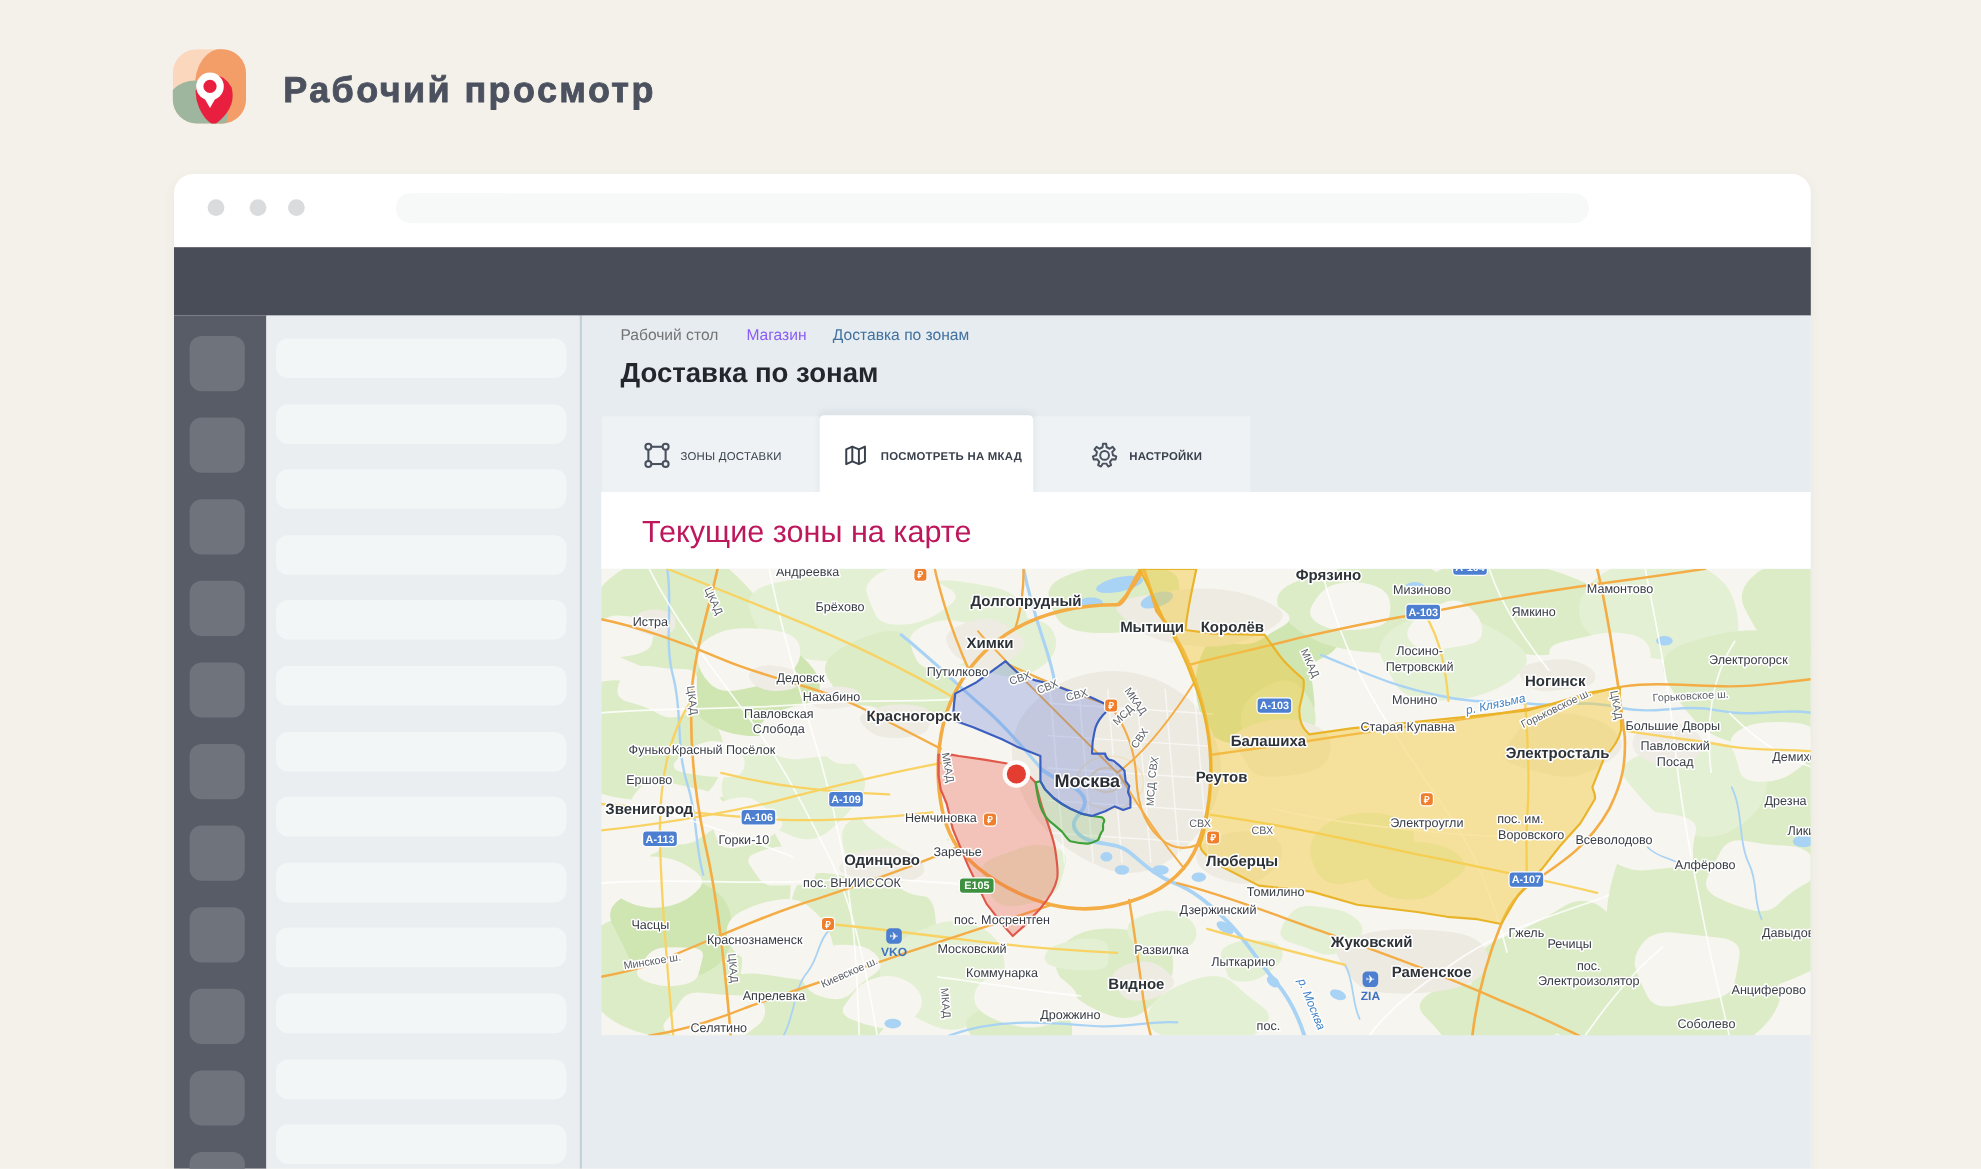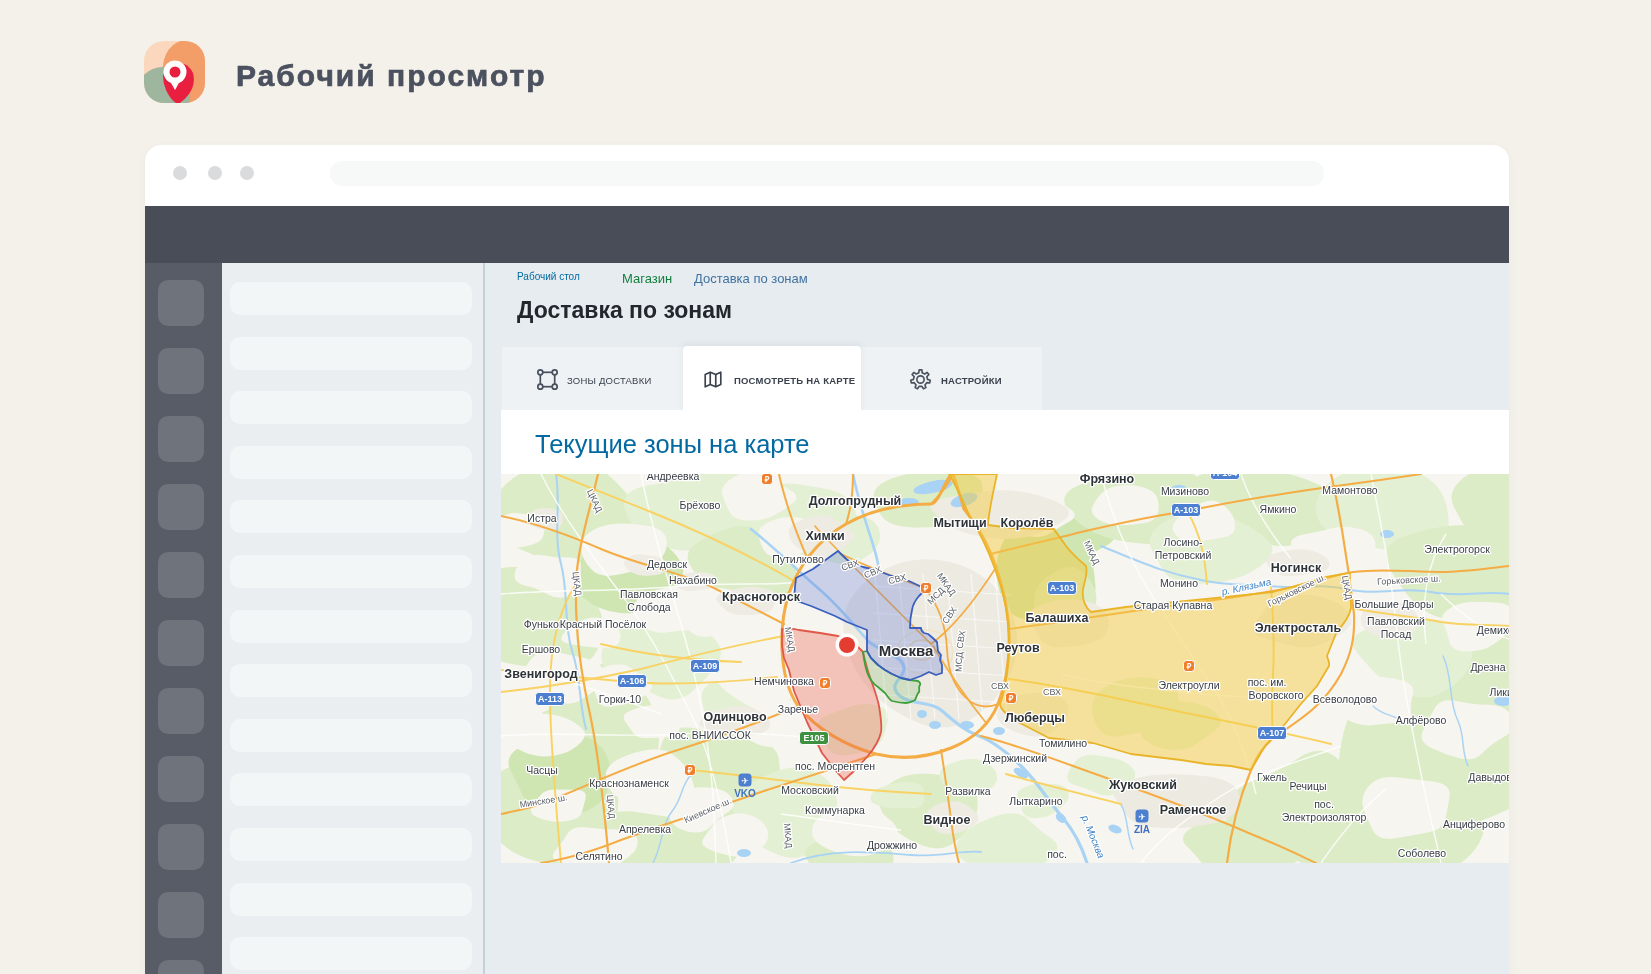--- a/index.html
+++ b/index.html
@@ -62,22 +62,22 @@
 <div class="abs" style="left:230px; top:664px; width:242px; height:33px; border-radius:10px; background:#f2f6f7;"></div>
 <div class="abs" style="left:230px; top:719px; width:242px; height:33px; border-radius:10px; background:#f2f6f7;"></div>
 <div class="abs" style="left:230px; top:773px; width:242px; height:33px; border-radius:10px; background:#f2f6f7;"></div>
 <div class="abs" style="left:230px; top:828px; width:242px; height:33px; border-radius:10px; background:#f2f6f7;"></div>
 <div class="abs" style="left:230px; top:883px; width:242px; height:33px; border-radius:10px; background:#f2f6f7;"></div>
 <div class="abs" style="left:230px; top:937px; width:242px; height:33px; border-radius:10px; background:#f2f6f7;"></div>
 <div class="abs" style="left:483px; top:263px; width:2px; height:711px; background:#c3d1da;"></div>
 
 <div class="abs" style="left:485px; top:263px; width:1024px; height:711px; background:#e6ecf0;"></div>
 
-<div class="abs" style="left:517px; top:271px; font-size:10px; color:#0369a1;">Рабочий стол</div>
-<div class="abs" style="left:622px; top:271px; font-size:13px; color:#15803d;">Магазин</div>
+<div class="abs" style="left:517px; top:271px; font-size:13px; color:#737373;">Рабочий стол</div>
+<div class="abs" style="left:622px; top:271px; font-size:13px; color:#8b5cf6;">Магазин</div>
 <div class="abs" style="left:694px; top:271px; font-size:13px; color:#41719f;">Доставка по зонам</div>
 
 <div class="abs" style="left:517px; top:297px; font-size:23px; font-weight:bold; color:#23262c;">Доставка по зонам</div>
 
 <div class="abs" style="left:502px; top:347px; width:181px; height:63px; background:#eef2f5;"></div>
 <div class="abs" style="left:861px; top:347px; width:181px; height:63px; background:#eef2f5;"></div>
 <div class="abs" style="left:683px; top:346px; width:178px; height:66px; background:#ffffff; border-radius:4px 4px 0 0; box-shadow:0 -2px 6px rgba(60,70,90,0.07);"></div>
 
 <div class="abs" style="left:536px; top:368px;">
 <svg width="23" height="23" viewBox="0 0 24 24" fill="none" stroke="#4a515e" stroke-width="1.8">
@@ -87,31 +87,31 @@
   <circle cx="4.5" cy="19.5" r="2.6" fill="#eef2f5"></circle>
   <circle cx="19.5" cy="19.5" r="2.6" fill="#eef2f5"></circle>
 </svg></div>
 <div class="abs" style="left:567px; top:375px; font-size:9.5px; font-weight:normal; color:#39414d; letter-spacing:0.2px;">ЗОНЫ ДОСТАВКИ</div>
 
 <div class="abs" style="left:702px; top:368px;">
 <svg width="22" height="23" viewBox="0 0 24 24" fill="none" stroke="#39414d" stroke-width="1.8" stroke-linejoin="round">
   <path d="M3.5 6.5 L9 4 L15 6.5 L20.5 4 V17.5 L15 20 L9 17.5 L3.5 20 Z"></path>
   <path d="M9 4 V17.5 M15 6.5 V20"></path>
 </svg></div>
-<div class="abs" style="left:734px; top:375px; font-size:9.5px; font-weight:bold; color:#39414d; letter-spacing:0.2px;">ПОСМОТРЕТЬ НА КАРТЕ</div>
+<div class="abs" style="left:734px; top:375px; font-size:9.5px; font-weight:bold; color:#39414d; letter-spacing:0.2px;">ПОСМОТРЕТЬ НА МКАД</div>
 
 <div class="abs" style="left:909px; top:368px;">
 <svg width="23" height="23" viewBox="0 0 24 24" fill="none" stroke="#4a515e" stroke-width="1.7" stroke-linejoin="round">
       <path d="M10.26 4.91 L10.58 1.90 L13.42 1.90 L13.74 4.91 L16.46 6.22 L19.01 4.59 L20.78 6.82 L18.63 8.94 L19.30 11.89 L22.16 12.86 L21.53 15.64 L18.53 15.27 L16.64 17.64 L17.66 20.48 L15.10 21.72 L13.51 19.14 L10.49 19.14 L8.90 21.72 L6.34 20.48 L7.36 17.64 L5.47 15.27 L2.47 15.64 L1.84 12.86 L4.70 11.89 L5.37 8.94 L3.22 6.82 L4.99 4.59 L7.54 6.22 Z"></path>
       <circle cx="12" cy="12" r="3.8"></circle>
     </svg></div>
 <div class="abs" style="left:941px; top:375px; font-size:9.5px; font-weight:bold; color:#39414d; letter-spacing:0.2px;">НАСТРОЙКИ</div>
 
 <div class="abs" style="left:501px; top:410px; width:1008px; height:64px; background:#ffffff;"></div>
-<div class="abs" style="left:535px; top:430px; font-size:25.5px; color:#0369a1;">Текущие зоны на карте</div>
+<div class="abs" style="left:535px; top:430px; font-size:25.5px; color:#be185d;">Текущие зоны на карте</div>
 
 <div class="abs" style="left:501px; top:474px; width:1008px; height:389px; overflow:hidden;">
 <svg width="1008" height="389" viewBox="0 0 1008 389" font-family="Liberation Sans, sans-serif">
 <rect width="1008" height="389" fill="#f7f5ef"></rect>
 <path d="M145.5 61.6Q149.1 81.2 118.2 90.6Q87.3 100.0 59.3 90.7Q31.4 81.5 9.4 70.6Q-12.5 59.7 -11.6 42.2Q-10.6 24.7 6.0 9.1Q22.7 -6.4 55.1 -11.5Q87.5 -16.6 105.6 -0.6Q123.7 15.4 132.8 28.7Q141.9 42.0 145.5 61.6Z" fill="#dcecc6"></path>
 <path d="M98.4 171.6Q88.9 195.2 62.9 194.6Q36.8 194.0 19.5 191.6Q2.2 189.2 -20.5 180.6Q-43.3 172.0 -41.8 148.5Q-40.3 125.1 -23.8 108.3Q-7.3 91.6 15.5 93.1Q38.2 94.6 59.3 101.0Q80.4 107.4 94.1 127.7Q107.8 148.0 98.4 171.6Z" fill="#dcecc6"></path>
 <path d="M156.9 276.4Q153.7 297.7 130.5 306.3Q107.2 314.9 81.4 314.5Q55.6 314.2 37.8 296.4Q20.1 278.6 30.0 258.1Q39.8 237.6 53.2 225.0Q66.6 212.4 88.4 196.3Q110.2 180.2 127.9 199.2Q145.5 218.2 152.9 236.6Q160.2 255.0 156.9 276.4Z" fill="#dcecc6"></path>
 <path d="M107.3 358.4Q97.1 371.8 79.1 382.7Q61.2 393.5 38.0 387.9Q14.9 382.3 2.0 370.6Q-10.9 358.9 -17.2 343.5Q-23.5 328.1 -11.9 309.3Q-0.4 290.6 31.8 288.3Q64.0 286.1 90.7 296.6Q117.4 307.1 117.4 326.1Q117.4 345.0 107.3 358.4Z" fill="#dcecc6"></path>
 <path d="M267.2 47.4Q260.1 61.8 237.0 70.0Q213.9 78.2 185.6 76.8Q157.3 75.3 141.8 61.8Q126.3 48.3 123.3 32.4Q120.3 16.4 146.8 11.5Q173.2 6.5 192.6 0.4Q211.9 -5.7 238.7 -2.1Q265.5 1.6 269.9 17.3Q274.3 33.0 267.2 47.4Z" fill="#e4f0d4"></path>
 <path d="M293.0 110.7Q285.9 126.3 266.2 131.2Q246.5 136.1 229.6 131.5Q212.8 127.0 205.5 116.4Q198.2 105.8 189.7 92.6Q181.1 79.5 195.5 69.3Q209.9 59.2 228.8 53.7Q247.8 48.3 262.1 59.0Q276.5 69.7 288.3 82.4Q300.1 95.0 293.0 110.7Z" fill="#dcecc6"></path>

